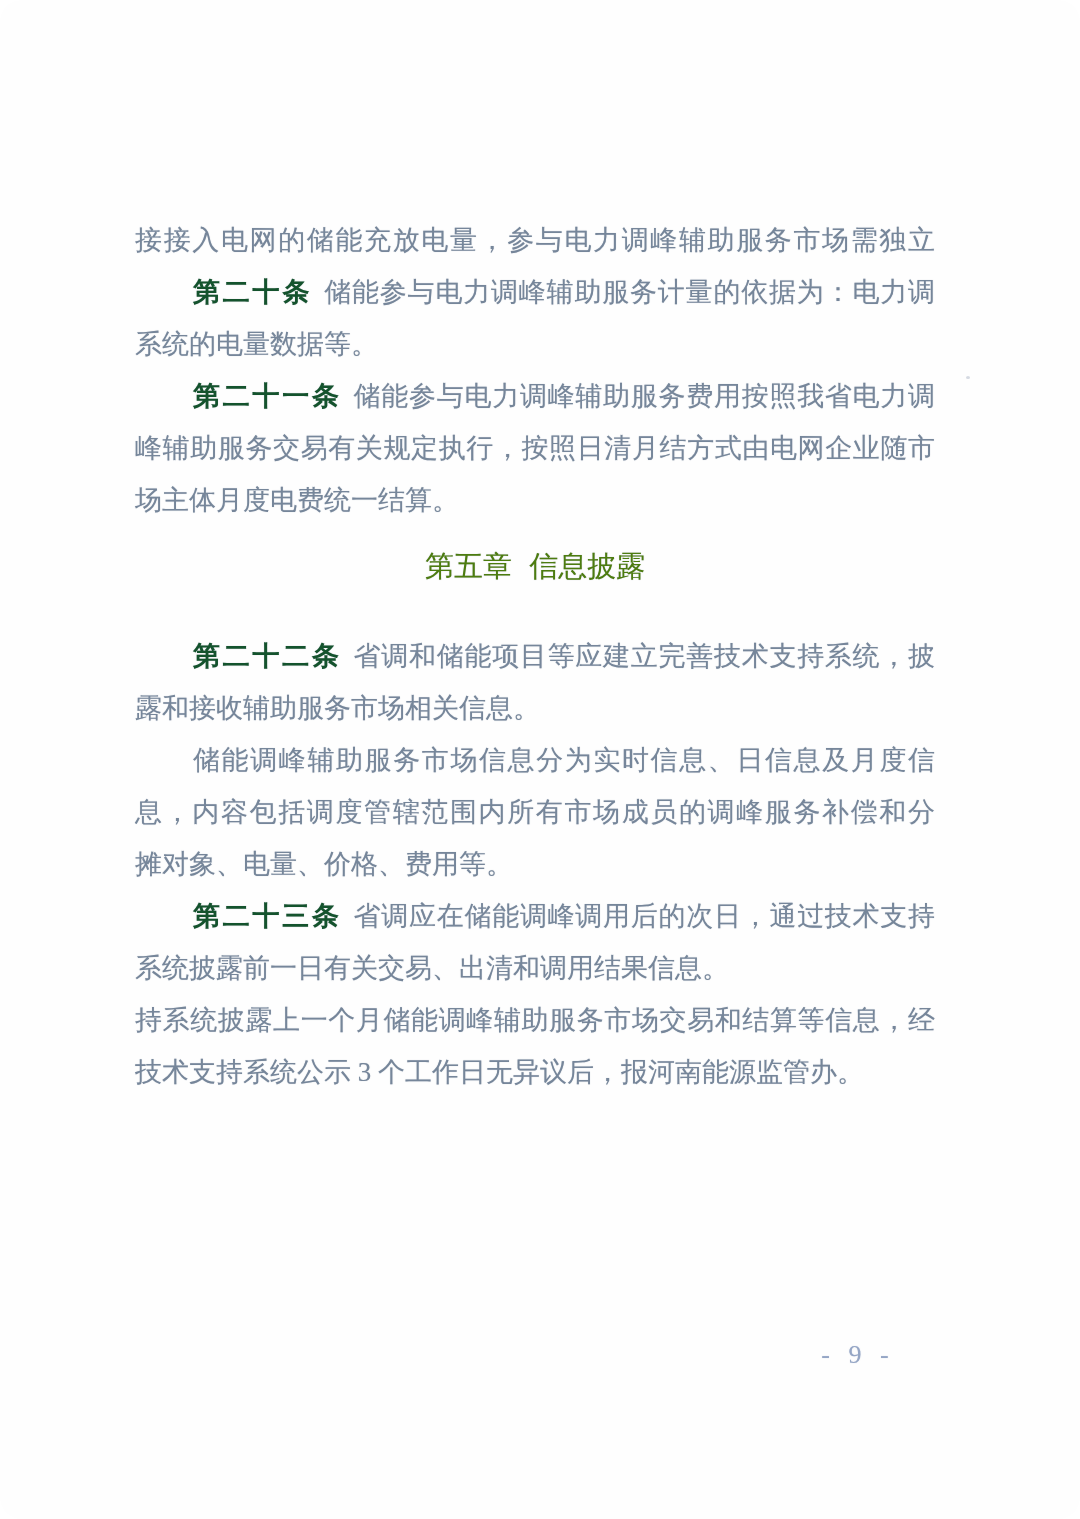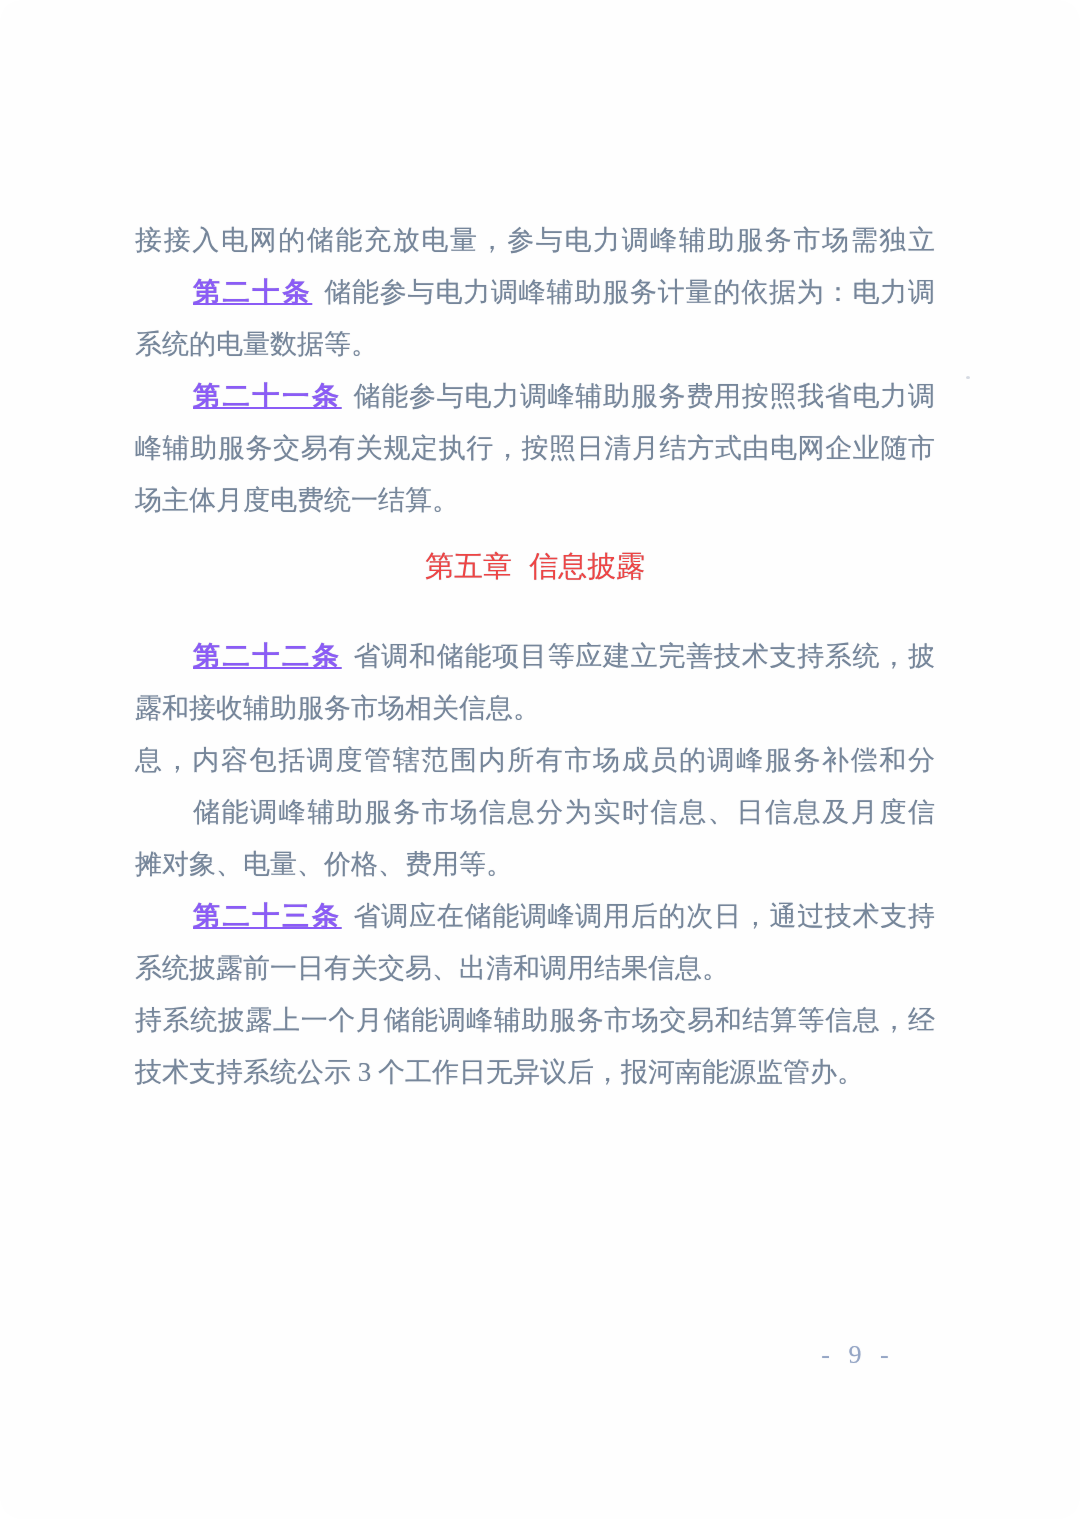--- a/index.html
+++ b/index.html
@@ -30,35 +30,34 @@
   }
   .line.fill {
     white-space: normal;
     text-align: justify;
     text-align-last: justify;
   }
   .line.indent { padding-left: 58px; }
   .term {
     font-family: "Liberation Sans", sans-serif;
     font-weight: 700;
-    color: #8b5cf6;
+    color: #14532d;
     letter-spacing: 2px;
     margin-right: 12px;
     text-shadow: 0 0 1px rgba(77,93,112,0.4);
-    text-decoration: underline;
   }
   .chapter {
     height: 52px;
     line-height: 52px;
     margin-top: 14px;
     margin-bottom: 38px;
     text-align: center;
     text-align-last: center;
     font-size: 29px;
-    color: #ef4444;
+    color: #4d7c0f;
     word-spacing: 10px;
     text-shadow: 0 0 1px rgba(94,112,134,0.45);
   }
   .pagenum {
     position: absolute;
     left: 805px; top: 1338px;
     width: 100px; height: 34px;
     line-height: 34px;
     text-align: center;
     font-size: 26px;
@@ -88,22 +87,22 @@
 
     <div class="line fill indent"><span class="term">第二十一条</span><span>储能参与电力调峰辅助服务费用按照我省电力调</span></div>
     <div class="line fill"><span>峰辅助服务交易有关规定执行，按照日清月结方式由电网企业随市</span></div>
     <div class="line"><span>场主体月度电费统一结算。</span></div>
 
     <div class="chapter">第五章 信息披露</div>
 
     <div class="line fill indent"><span class="term">第二十二条</span><span>省调和储能项目等应建立完善技术支持系统，披</span></div>
     <div class="line"><span>露和接收辅助服务市场相关信息。</span></div>
 
+    <div class="line fill indent"><span>储能调峰辅助服务市场信息分为实时信息、日信息及月度信</span></div>
     <div class="line fill"><span>息，内容包括调度管辖范围内所有市场成员的调峰服务补偿和分</span></div>
-    <div class="line fill indent"><span>储能调峰辅助服务市场信息分为实时信息、日信息及月度信</span></div>
     <div class="line"><span>摊对象、电量、价格、费用等。</span></div>
 
     <div class="line fill indent"><span class="term">第二十三条</span><span>省调应在储能调峰调用后的次日，通过技术支持</span></div>
     <div class="line"><span>系统披露前一日有关交易、出清和调用结果信息。</span></div>
 
     <div class="line fill"><span>持系统披露上一个月储能调峰辅助服务市场交易和结算等信息，经</span></div>
     <div class="line"><span>技术支持系统公示 3 个工作日无异议后，报河南能源监管办。</span></div>
 
 
   </div>

